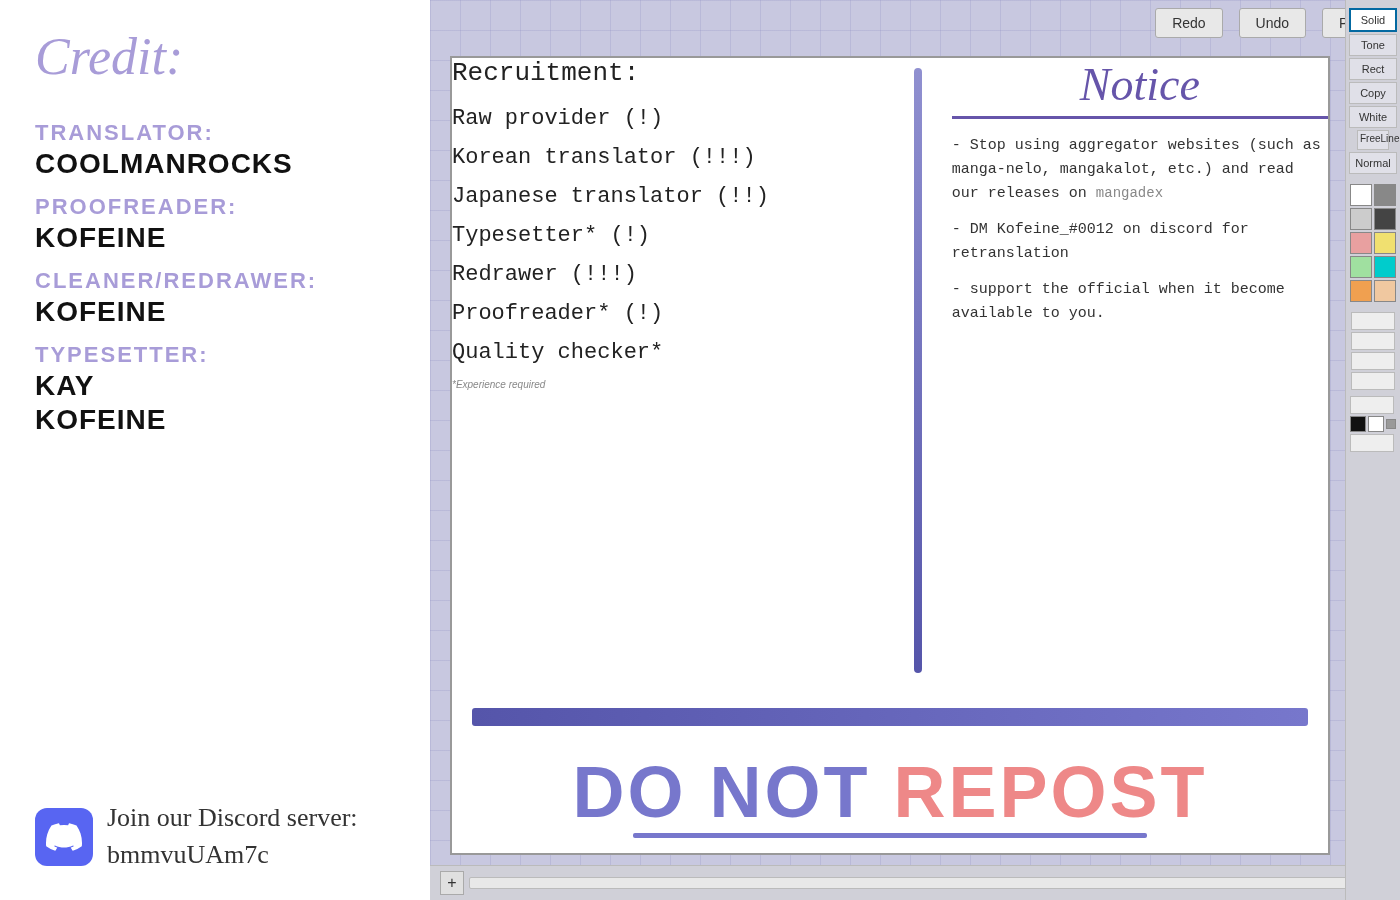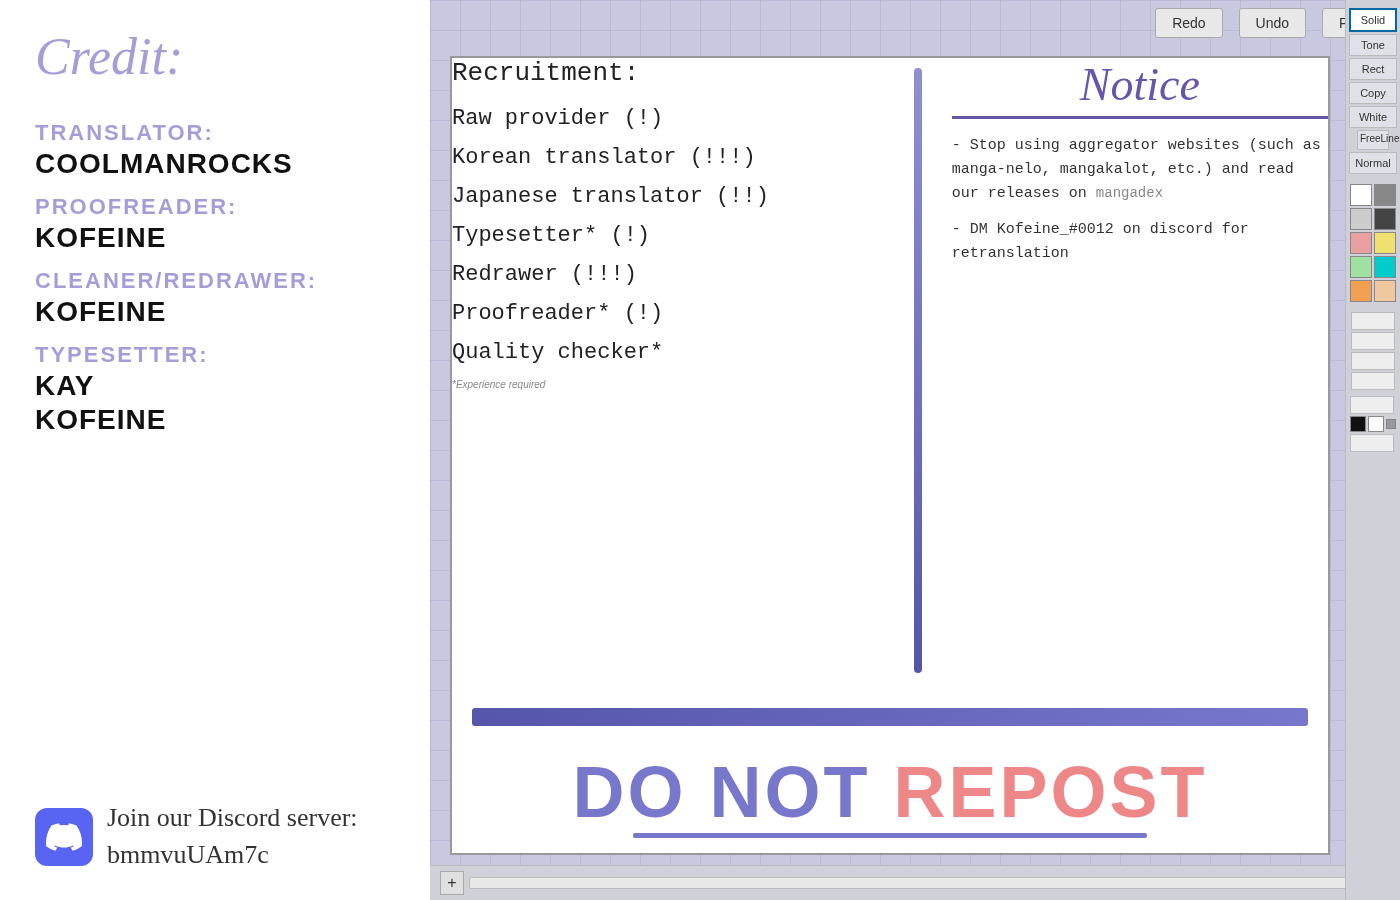--- a/index.html
+++ b/index.html
@@ -403,20 +403,21 @@
           <div class="recruitment-note">*Experience required</div>
           <div class="vertical-bar"></div>
         </div>
 
         <div class="notice-col">
           <div class="notice-title">Notice</div>
           <div class="notice-text">
             - Stop using aggregator websites (such as manga-nelo, mangakalot, etc.) and read our releases on <span class="mangadex">mangadex</span>
           </div>
           <div class="notice-text" style="margin-top:12px;">- DM Kofeine_#0012 on discord for retranslation</div>
+          <div class="notice-text" style="margin-top:12px;">- support the official when it become available to you.</div>
         </div>
       </div>
 
       <div class="purple-bar"></div>
 
       <div class="do-not-repost">
         <div class="do-not-text">
           <span class="do-not-purple">DO NOT</span>
           <span> </span>
           <span class="repost-pink">REPOST</span>

